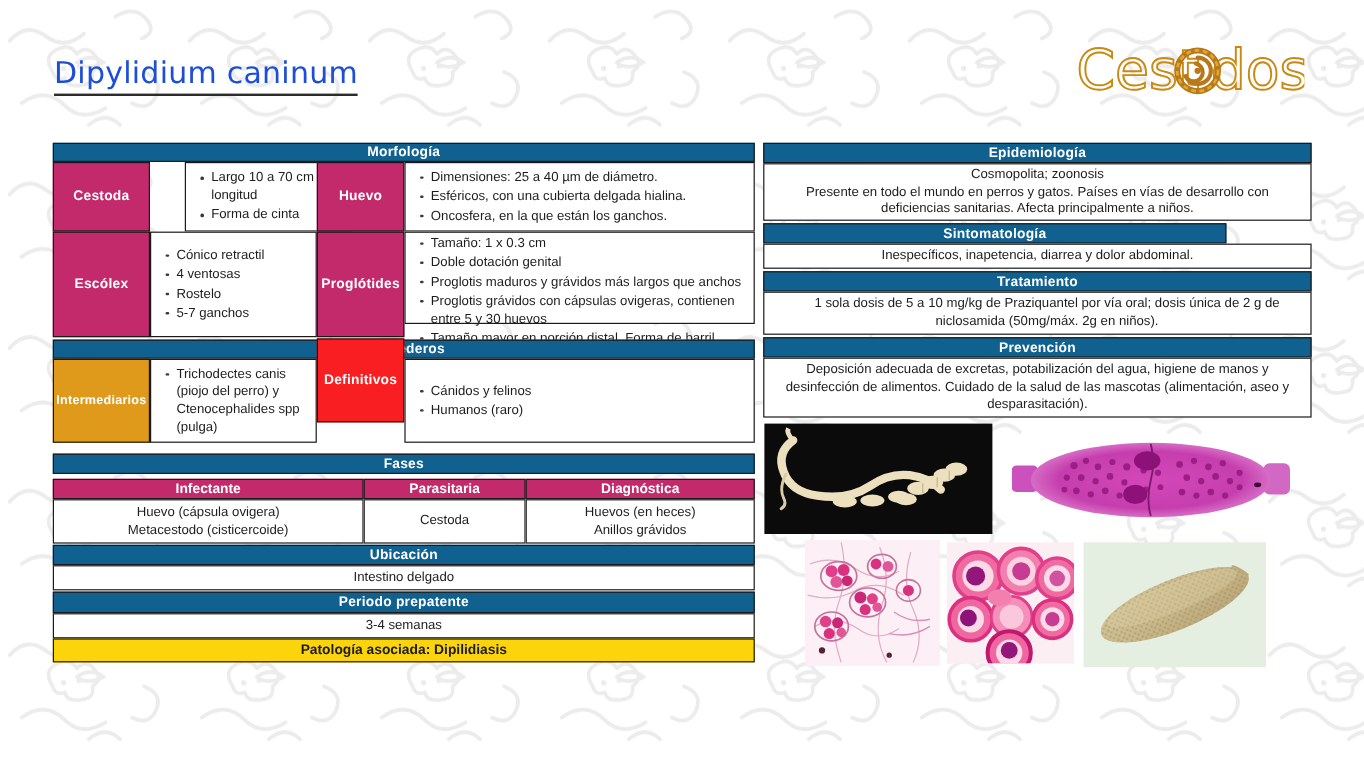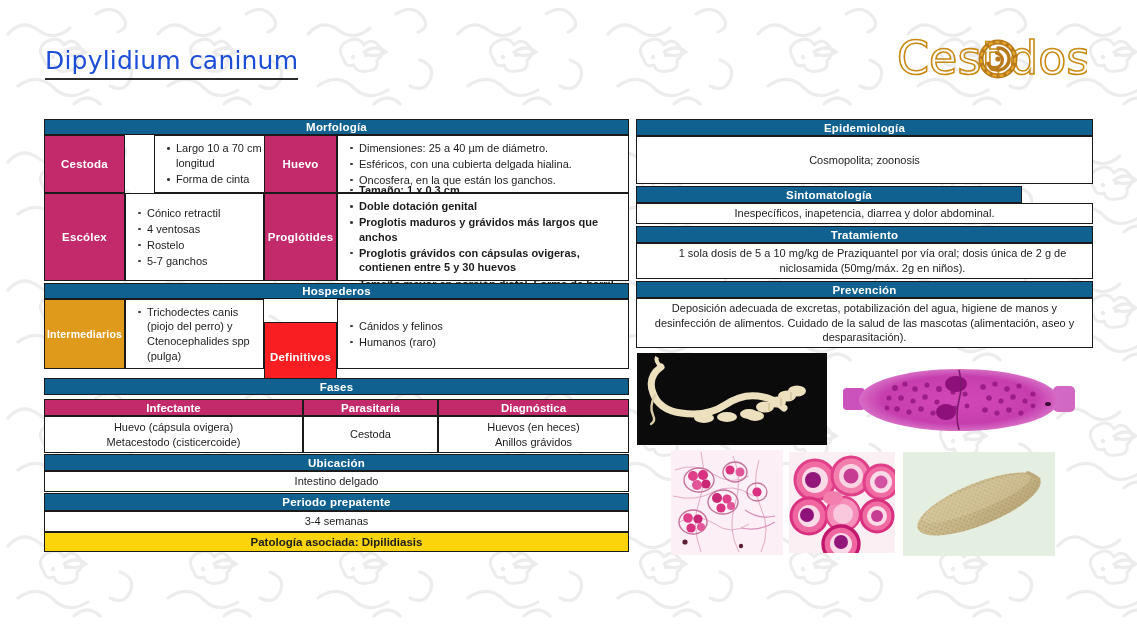--- a/index.html
+++ b/index.html
@@ -151,39 +151,39 @@
   <div class="blk lbl magenta" style="left:44px; top:193px; width:81px; height:88px;">Escólex</div>
   <div class="blk cellwhite" style="left:125px; top:193px; width:139px; height:88px; display:flex; align-items:center;">
     <ul class="bul">
       <li>Cónico retractil</li>
       <li>4 ventosas</li>
       <li>Rostelo</li>
       <li>5-7 ganchos</li>
     </ul>
   </div>
   <div class="blk lbl magenta" style="left:264px; top:193px; width:73px; height:88px;">Proglótides</div>
-  <div class="blk cellwhite" style="left:337px; top:193px; width:292px; height:88px; display:flex; align-items:center;font-weight:bold;">
+  <div class="blk cellwhite" style="left:337px; top:193px; width:292px; height:77px; display:flex; align-items:flex-start;">
     <ul class="bul">
       <li>Tamaño: 1 x 0.3 cm</li>
       <li>Doble dotación genital</li>
       <li>Proglotis maduros y grávidos más largos que anchos</li>
       <li>Proglotis grávidos con cápsulas ovigeras, contienen entre 5 y 30 huevos</li>
       <li>Tamaño mayor en porción distal. Forma de barril.</li>
     </ul>
   </div>
 
   <div class="blk bar" style="left:44px; top:283px; width:585px; height:16px;">Hospederos</div>
 
   <div class="blk lbl orange" style="left:44px; top:299px; width:81px; height:70px; font-size:10.5px;">Intermediarios</div>
   <div class="blk cellwhite" style="left:125px; top:299px; width:139px; height:70px; display:flex; align-items:center;">
     <ul class="bul">
       <li>Trichodectes canis (piojo del perro) y Ctenocephalides spp (pulga)</li>
     </ul>
   </div>
-  <div class="blk lbl red" style="left:264px; top:282px; width:73px; height:70px;margin-top:40px;">Definitivos</div>
+  <div class="blk lbl red" style="left:264px; top:282px; width:73px; height:70px;">Definitivos</div>
   <div class="blk cellwhite" style="left:337px; top:299px; width:292px; height:70px; display:flex; align-items:center;">
     <ul class="bul">
       <li>Cánidos y felinos</li>
       <li>Humanos (raro)</li>
     </ul>
   </div>
 
   <div class="blk bar" style="left:44px; top:378px; width:585px; height:17px;">Fases</div>
 
   <div class="blk subhead" style="left:44px; top:399px; width:259px; height:17px;">Infectante</div>
@@ -200,20 +200,21 @@
   <div class="blk cellwhite ctr" style="left:44px; top:471px; width:585px; height:21px;">Intestino delgado</div>
 
   <div class="blk bar" style="left:44px; top:493px; width:585px; height:18px;">Periodo prepatente</div>
   <div class="blk cellwhite ctr" style="left:44px; top:511px; width:585px; height:21px;">3-4 semanas</div>
 
   <div class="blk yellowbar" style="left:44px; top:532px; width:585px; height:20px;">Patología asociada: Dipilidiasis</div>
 
   <div class="blk bar" style="left:636px; top:119px; width:457px; height:17px;">Epidemiología</div>
   <div class="blk cellwhite ctr" style="left:636px; top:136px; width:457px; height:48px;">
     <div>Cosmopolita; zoonosis</div>
+    <div>Presente en todo el mundo en perros y gatos. Países en vías de desarrollo con deficiencias sanitarias. Afecta principalmente a niños.</div>
   </div>
 
   <div class="blk bar" style="left:636px; top:186px; width:386px; height:17px;">Sintomatología</div>
   <div class="blk cellwhite ctr" style="left:636px; top:203px; width:457px; height:21px;">Inespecíficos, inapetencia, diarrea y dolor abdominal.</div>
 
   <div class="blk bar" style="left:636px; top:226px; width:457px; height:17px;">Tratamiento</div>
   <div class="blk cellwhite ctr" style="left:636px; top:243px; width:457px; height:36px;padding-left:24px;">1 sola dosis de 5 a 10 mg/kg de Praziquantel por vía oral; dosis única de 2 g de niclosamida (50mg/máx. 2g en niños).</div>
 
   <div class="blk bar" style="left:636px; top:281px; width:457px; height:17px;">Prevención</div>
   <div class="blk cellwhite ctr" style="left:636px; top:298px; width:457px; height:50px;">Deposición adecuada de excretas, potabilización del agua, higiene de manos y desinfección de alimentos. Cuidado de la salud de las mascotas (alimentación, aseo y desparasitación).</div>

